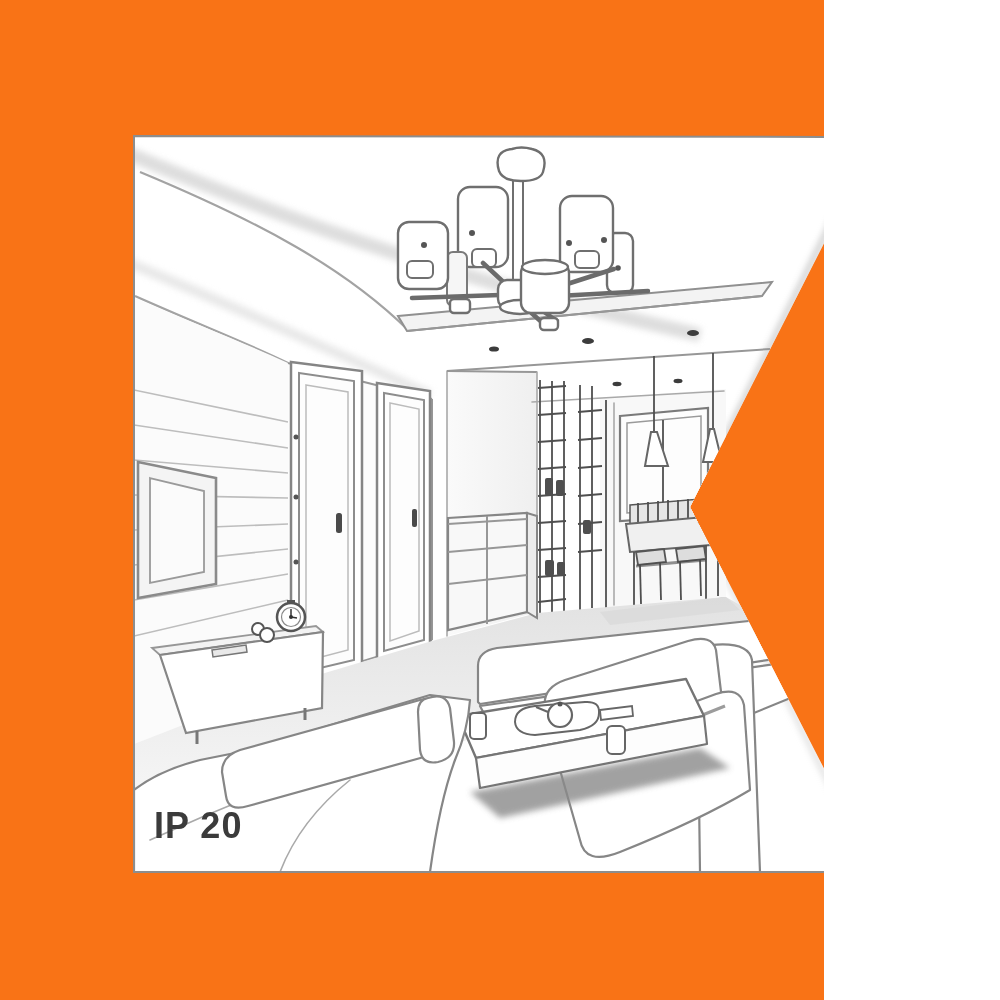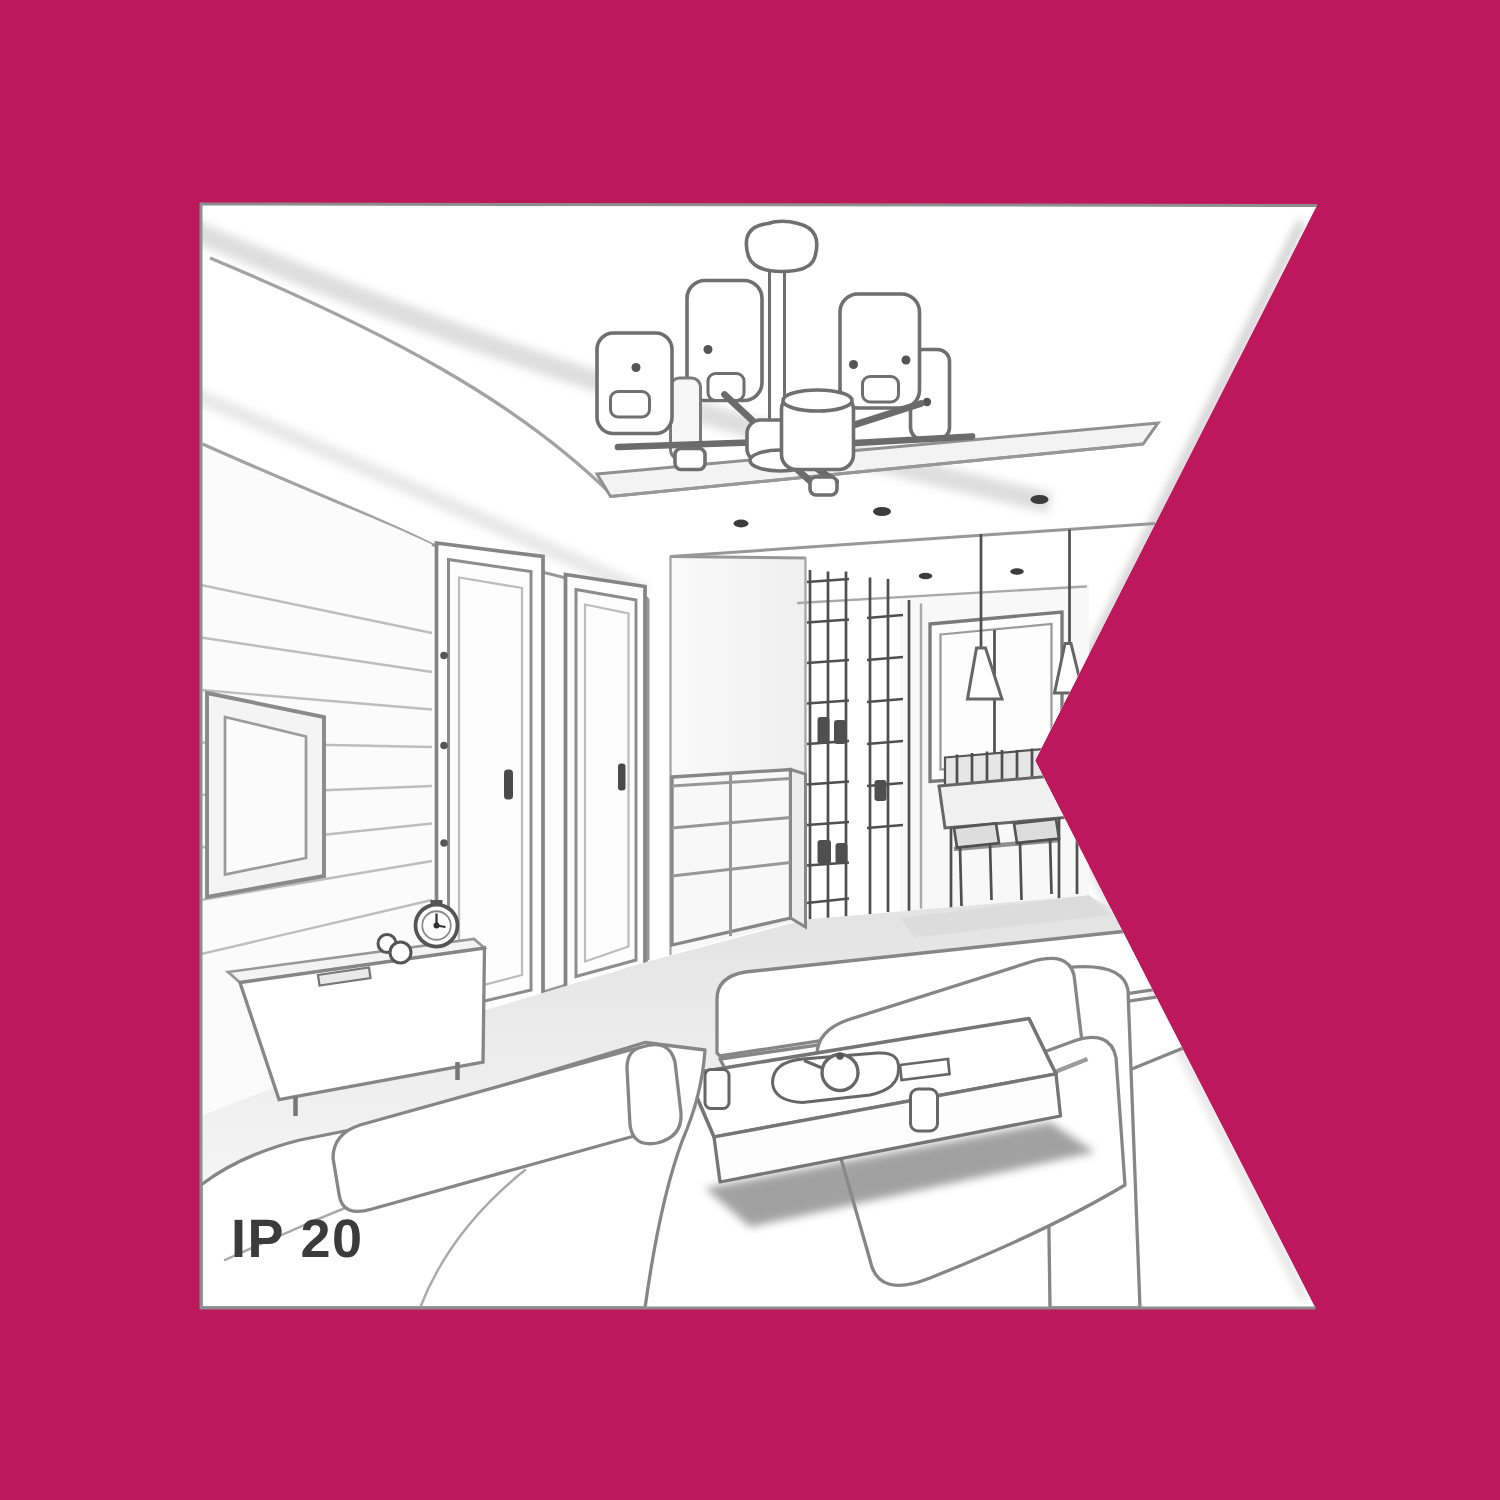--- a/index.html
+++ b/index.html
@@ -1,16 +1,16 @@
 <!DOCTYPE html>
 <html><head>
 <meta charset="utf-8">
 <style>
   html,body{margin:0;padding:0;background:#ffffff;}
-  .canvas{position:relative;width:1000px;height:1000px;background:#be185d;overflow:hidden;
+  .canvas{position:relative;width:824px;height:1000px;background:#f97316;overflow:hidden;
           font-family:"Liberation Sans", sans-serif;}
   svg{position:absolute;left:0;top:0;}
   svg *{vector-effect:none;}
   .frame{fill:none;stroke:#8d8d8d;stroke-width:2;}
   .ln{stroke:#bdbdbd;stroke-width:1.6;fill:none;}
   .cove{stroke:#a3a3a3;stroke-width:2.2;fill:none;}
   .edge{stroke:#979797;stroke-width:2;fill:none;}
   .furn{fill:#ffffff;stroke:#868686;stroke-width:2.2;stroke-linejoin:round;stroke-linecap:round;}
   .furn2{fill:#ffffff;stroke:#6f6f6f;stroke-width:2.4;stroke-linejoin:round;stroke-linecap:round;}
   .thin{stroke:#a9a9a9;stroke-width:1.6;fill:none;stroke-linecap:round;}

